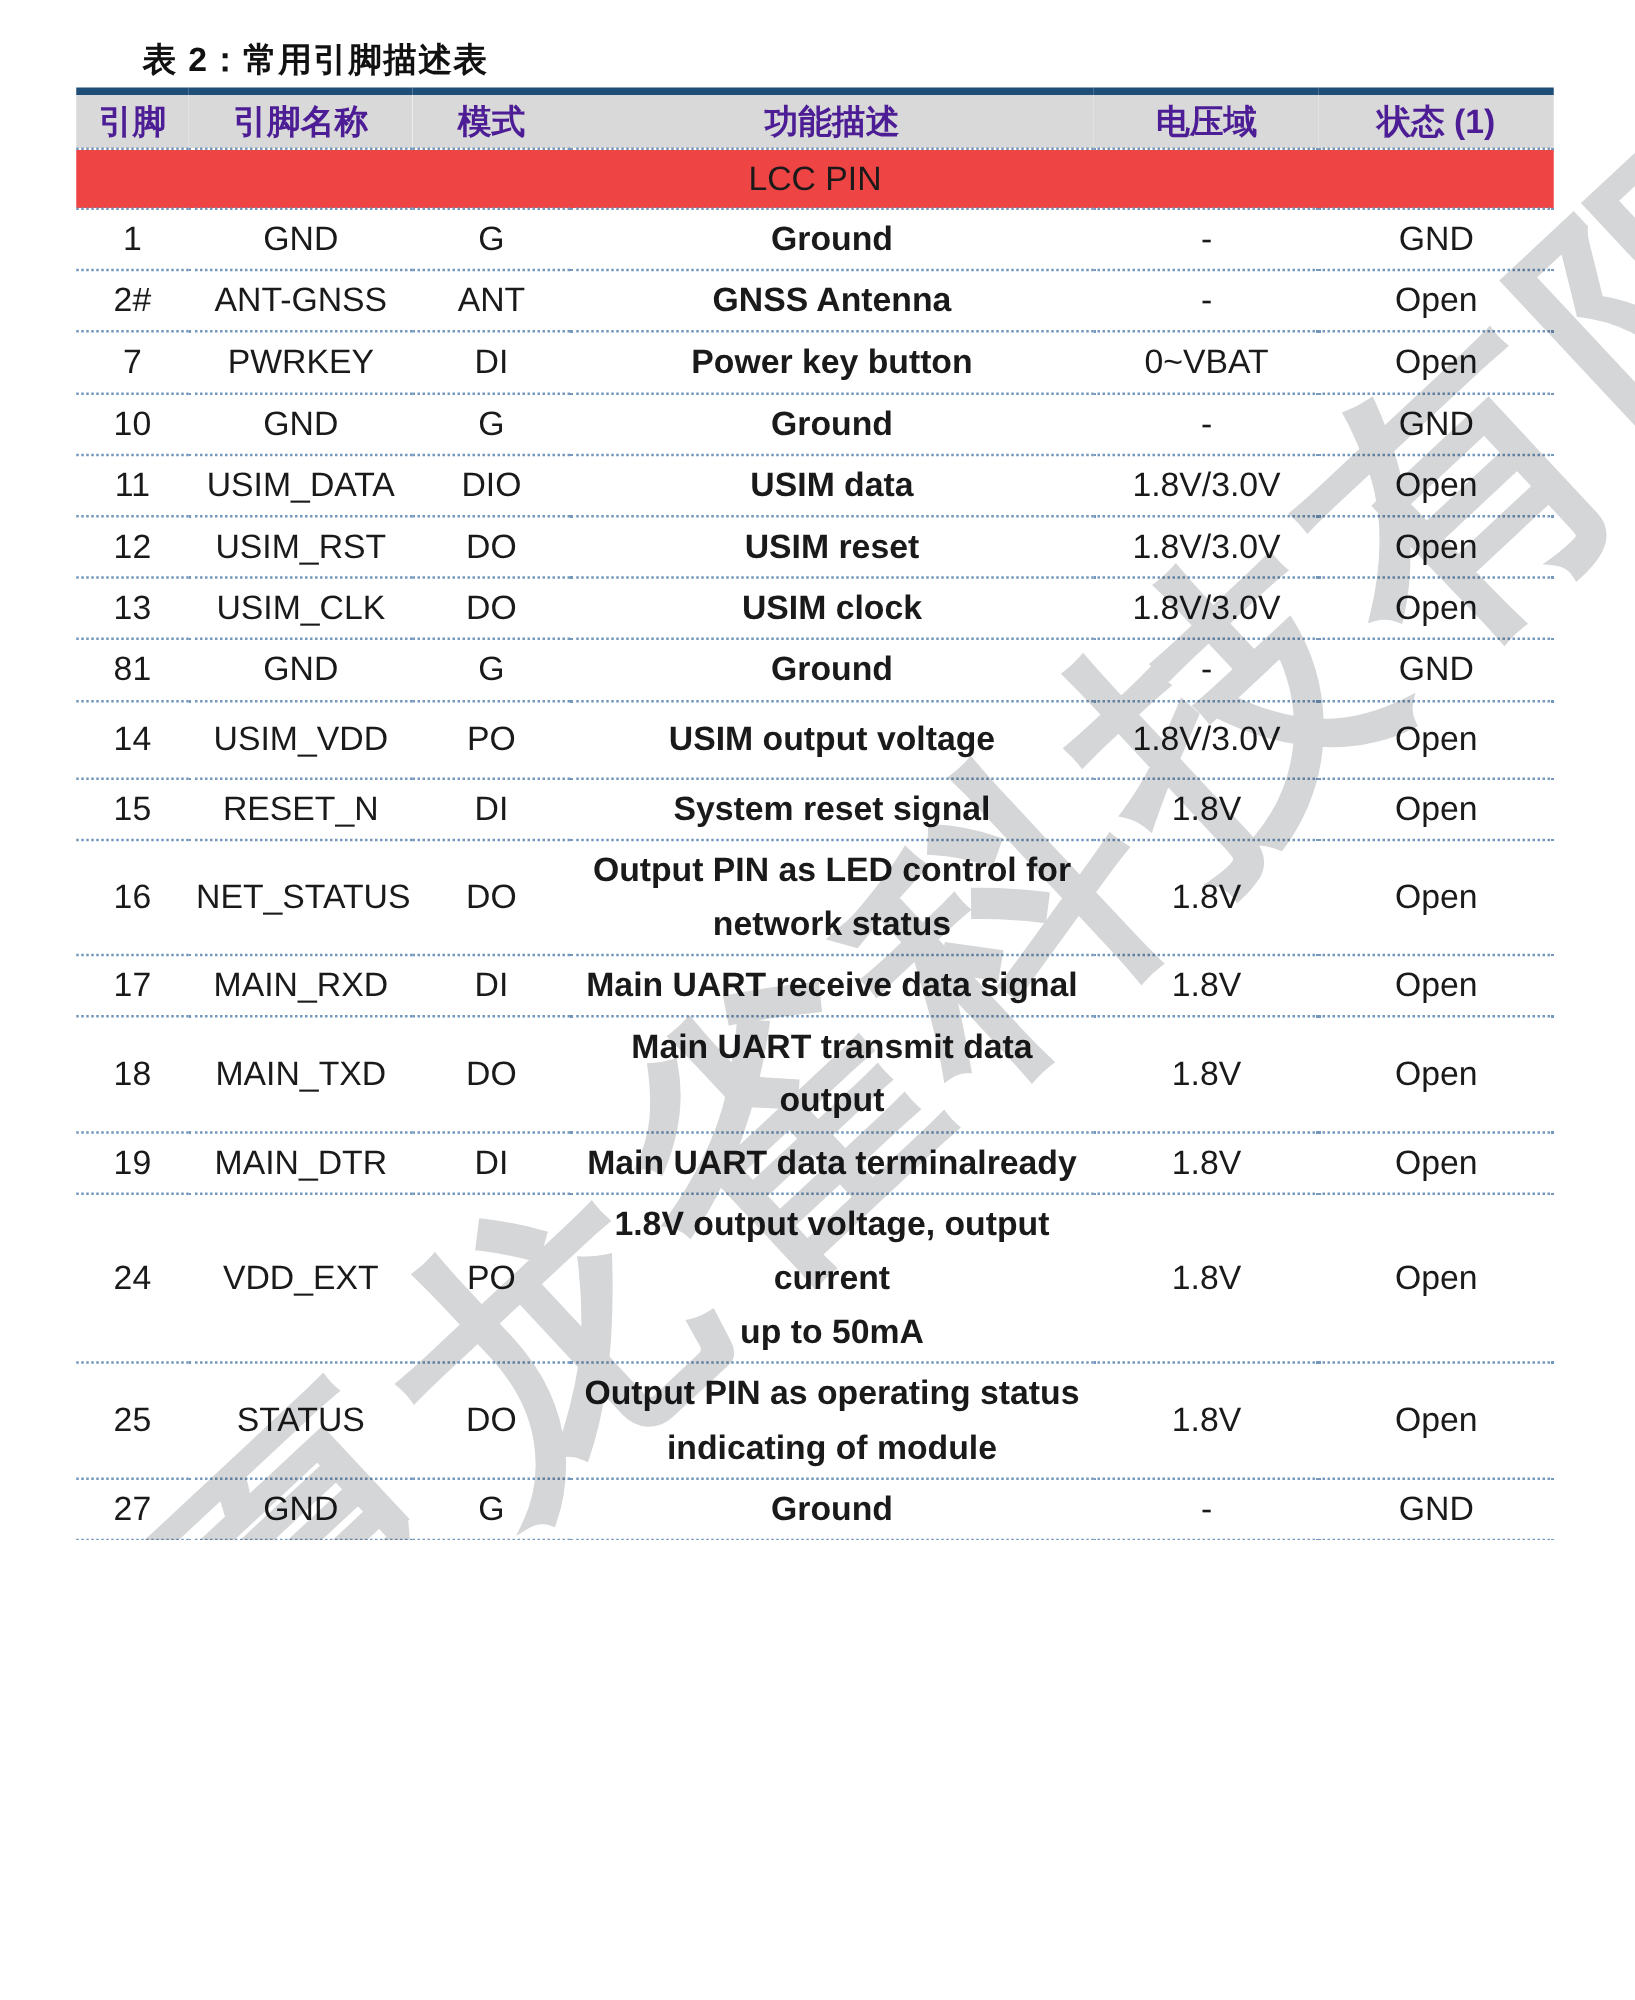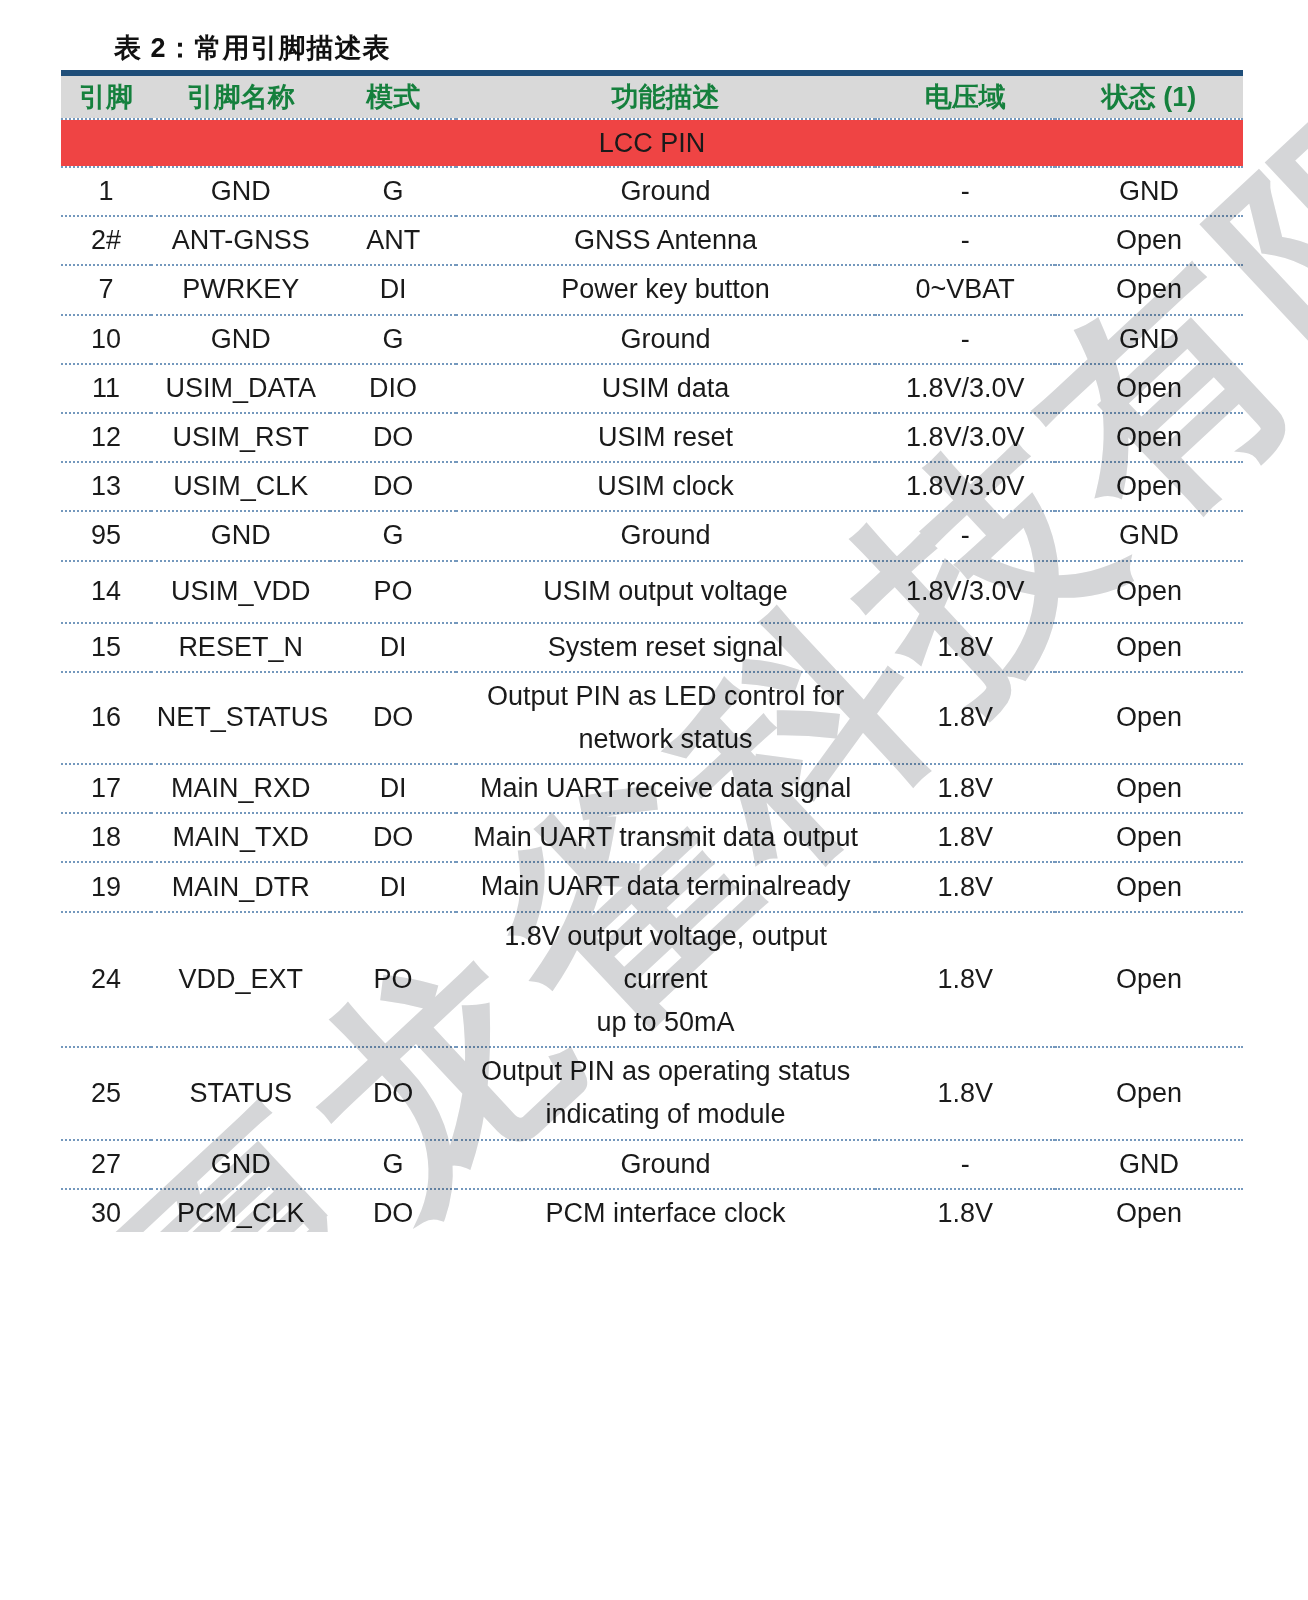--- a/index.html
+++ b/index.html
@@ -49,39 +49,40 @@
     padding: 2px 6px;
     font-weight: 400;
     overflow: hidden;
   }
   thead tr {
     background: #d9d9d9;
     height: 46px;
   }
   thead th {
     font-weight: 700;
-    color: #15803d;
+    color: #4c1d95;
   }
   tr.section-row {
     background: #ef4444;
     height: 48px;
     border-top: 2px dotted #7498bd;
   }
   tbody tr.data-row {
     height: 48px;
     border-top: 2px dotted #7498bd;
     background: transparent;
   }
   tbody tr.data-row.tall { height: 62px; }
   tbody tr.data-row.twoline { height: 92px; }
   tbody tr.data-row.last-row { height: 54px; }
   tbody tr.data-row.thick-below { border-bottom: 4px solid #1f4e79; }
   td.c-desc {
     white-space: pre-line;
     line-height: 1.6;
+    font-weight: bold;
   }
   .watermark {
     position: absolute;
     left: -374px;
     top: 1680px;
     transform: rotate(-43deg);
     transform-origin: 0 50%;
     font-size: 235px;
     font-weight: 700;
     letter-spacing: 14px;
@@ -173,21 +174,21 @@
   </tr>
         <tr class="data-row">
     <td class="c-pin">13</td>
     <td class="c-name">USIM_CLK</td>
     <td class="c-mode">DO</td>
     <td class="c-desc">USIM clock</td>
     <td class="c-volt">1.8V/3.0V</td>
     <td class="c-status">Open</td>
   </tr>
         <tr class="data-row">
-    <td class="c-pin">95</td>
+    <td class="c-pin">81</td>
     <td class="c-name">GND</td>
     <td class="c-mode">G</td>
     <td class="c-desc">Ground</td>
     <td class="c-volt">-</td>
     <td class="c-status">GND</td>
   </tr>
         <tr class="data-row tall">
     <td class="c-pin">14</td>
     <td class="c-name">USIM_VDD</td>
     <td class="c-mode">PO</td>

